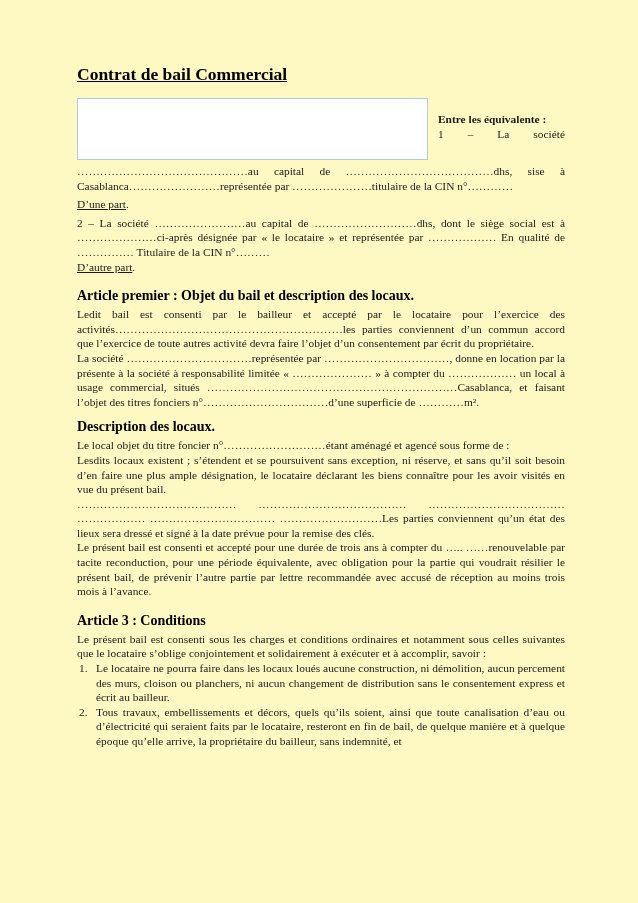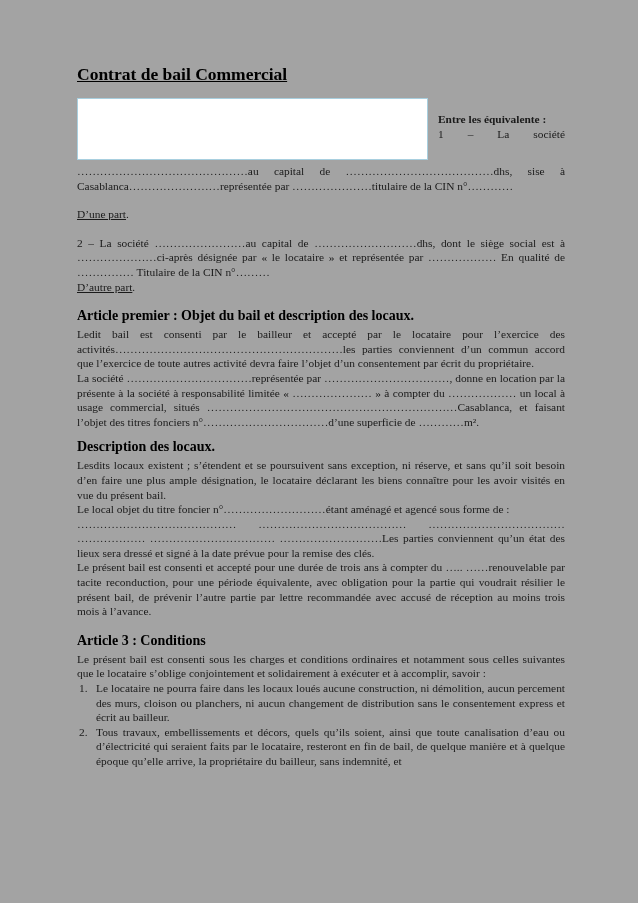--- a/index.html
+++ b/index.html
@@ -5,21 +5,21 @@
   html,body { margin:0; padding:0; background:#ffffff; }
   body { width:638px; height:903px; overflow:hidden; }
   .page {
     box-sizing:border-box;
     width:638px; height:903px;
     padding:64px 73px 0 77px;
     font-family:"Liberation Serif","DejaVu Serif",serif;
     font-size:11.4px;
     line-height:14.6px;
     color:#1a1a1a;
-    background:#a3a3a3;
+    background:#fef9c3;
   }
   h1.doc-title {
     font-size:17.5px;
     line-height:21px;
     font-weight:bold;
     color:#000;
     text-decoration:underline;
     margin:0 0 12px 0;
   }
   .textbox {
@@ -27,21 +27,21 @@
     width:349px;
     height:60px;
     border:1px solid #a8cfdf;
     margin:1px 10px 4px 0;
     background:#ffffff;
   }
   p { margin:0; text-align:justify; }
   .line-spacer { display:block; height:15px; }
   .bold { font-weight:bold; }
   .ul { text-decoration:underline; }
-  .mt { margin-top:14px; }
+  .mt { margin-top:4px; }
   h2.sec-heading {
     font-size:14px;
     line-height:18px;
     font-weight:bold;
     color:#000;
     margin:13px 0 2px 0;
     text-align:left;
   }
   h2.centered { text-align:left; margin:9px 0 2px 0; }
   .cond {
@@ -75,22 +75,22 @@
   </p>
   <p>
     <span class="ul">D’autre part</span><span>.</span>
   </p>
 
   <h2 class="sec-heading">Article premier : Objet du bail et description des locaux.</h2>
   <p>Ledit bail est consenti par le bailleur et accepté par le locataire pour l’exercice des activités……………………………………………………les parties conviennent d’un commun accord que l’exercice de toute autres activité devra faire l’objet d’un consentement par écrit du propriétaire.</p>
   <p>La société ……………………………représentée par ……………………………, donne en location par la présente à la société à responsabilité limitée « ………………… » à compter du ……………… un local à usage commercial, situés …………………………………………………………Casablanca, et faisant l’objet des titres fonciers n°……………………………d’une superficie de …………m².</p>
 
   <h2 class="sec-heading centered">Description des locaux.</h2>
+  <p>Le local objet du titre foncier n°………………………étant aménagé et agencé sous forme de :</p>
   <p>Lesdits locaux existent ; s’étendent et se poursuivent sans exception, ni réserve, et sans qu’il soit besoin d’en faire une plus ample désignation, le locataire déclarant les biens connaître pour les avoir visités en vue du présent bail.</p>
-  <p>Le local objet du titre foncier n°………………………étant aménagé et agencé sous forme de :</p>
   <p>…………………………………… ………………………………… ……………………………… ……………… …………………………… ………………………Les parties conviennent qu’un état des lieux sera dressé et signé à la date prévue pour la remise des clés.</p>
 
   <p>Le présent bail est consenti et accepté pour une durée de trois ans à compter du ….. ……renouvelable par tacite reconduction, pour une période équivalente, avec obligation pour la partie qui voudrait résilier le présent bail, de prévenir l’autre partie par lettre recommandée avec accusé de réception au moins trois mois à l’avance.</p>
 
   <h2 class="sec-heading">Article 3 : Conditions</h2>
   <p>Le présent bail est consenti sous les charges et conditions ordinaires et notamment sous celles suivantes que le locataire s’oblige conjointement et solidairement à exécuter et à accomplir, savoir :</p>
 
   <p class="cond">
     <span class="num">1.</span>
     <span>Le locataire ne pourra faire dans les locaux loués aucune construction, ni démolition, aucun percement des murs, cloison ou planchers, ni aucun changement de distribution sans le consentement express et écrit au bailleur.</span>

